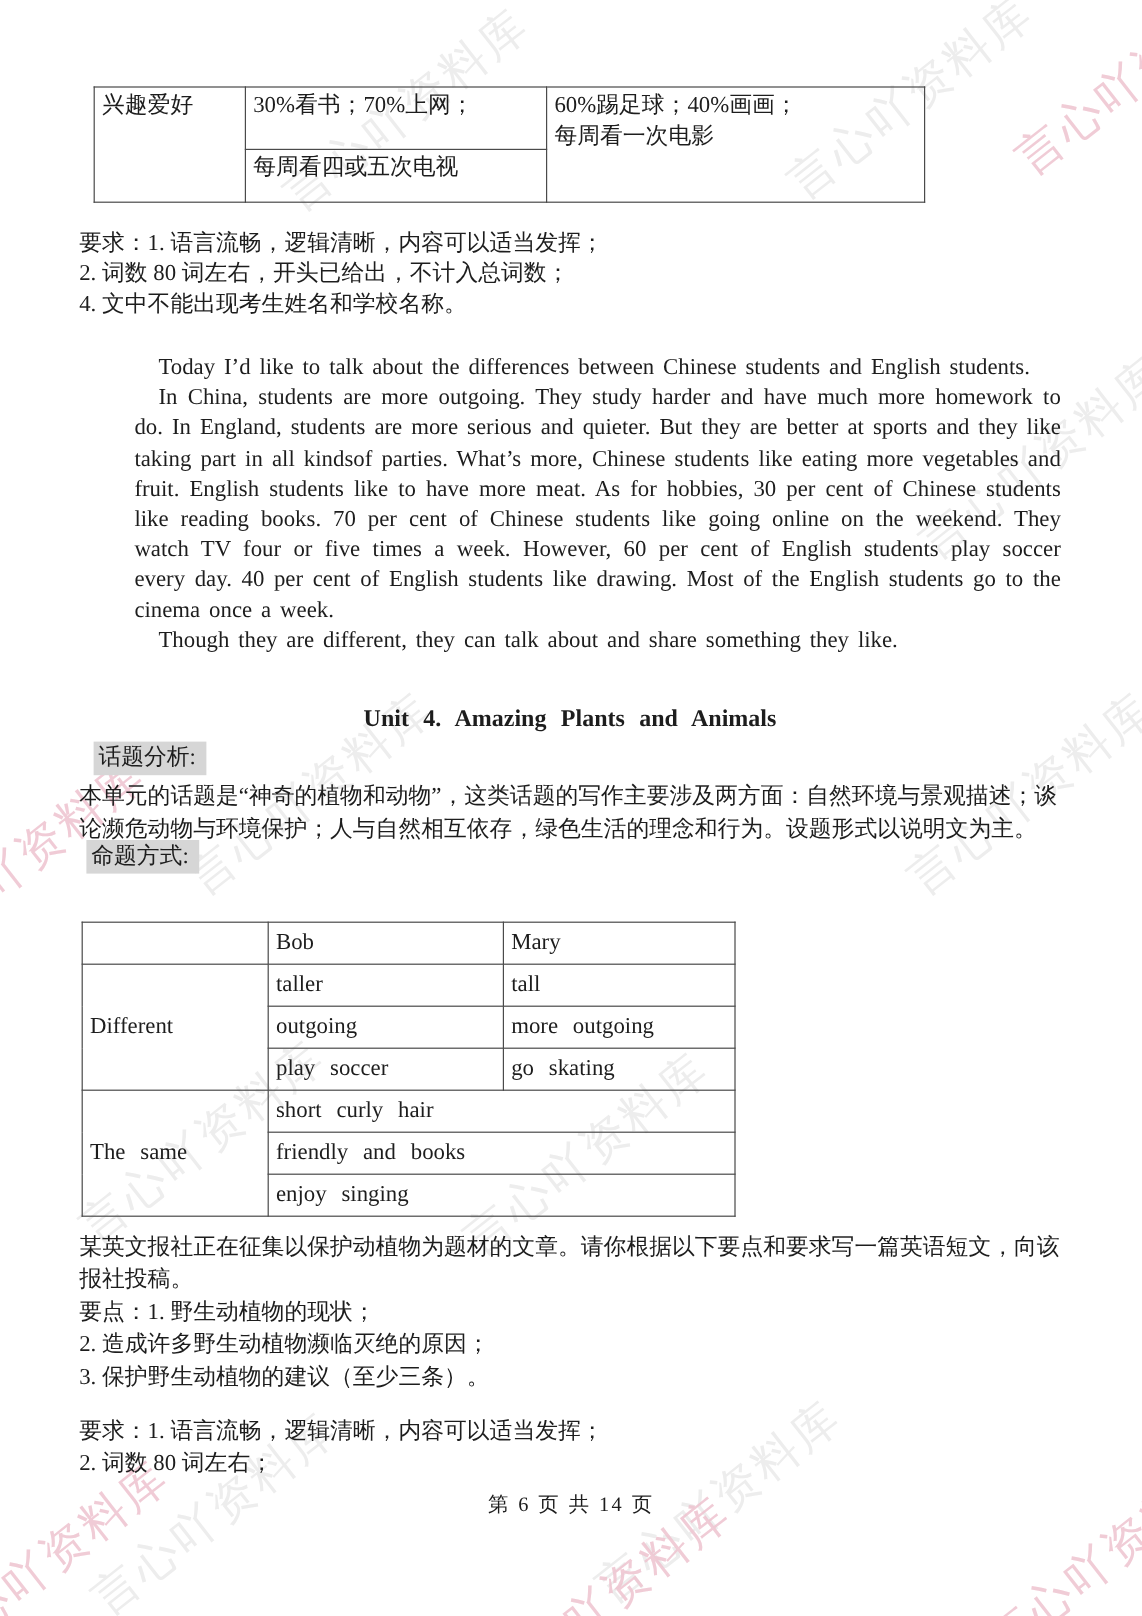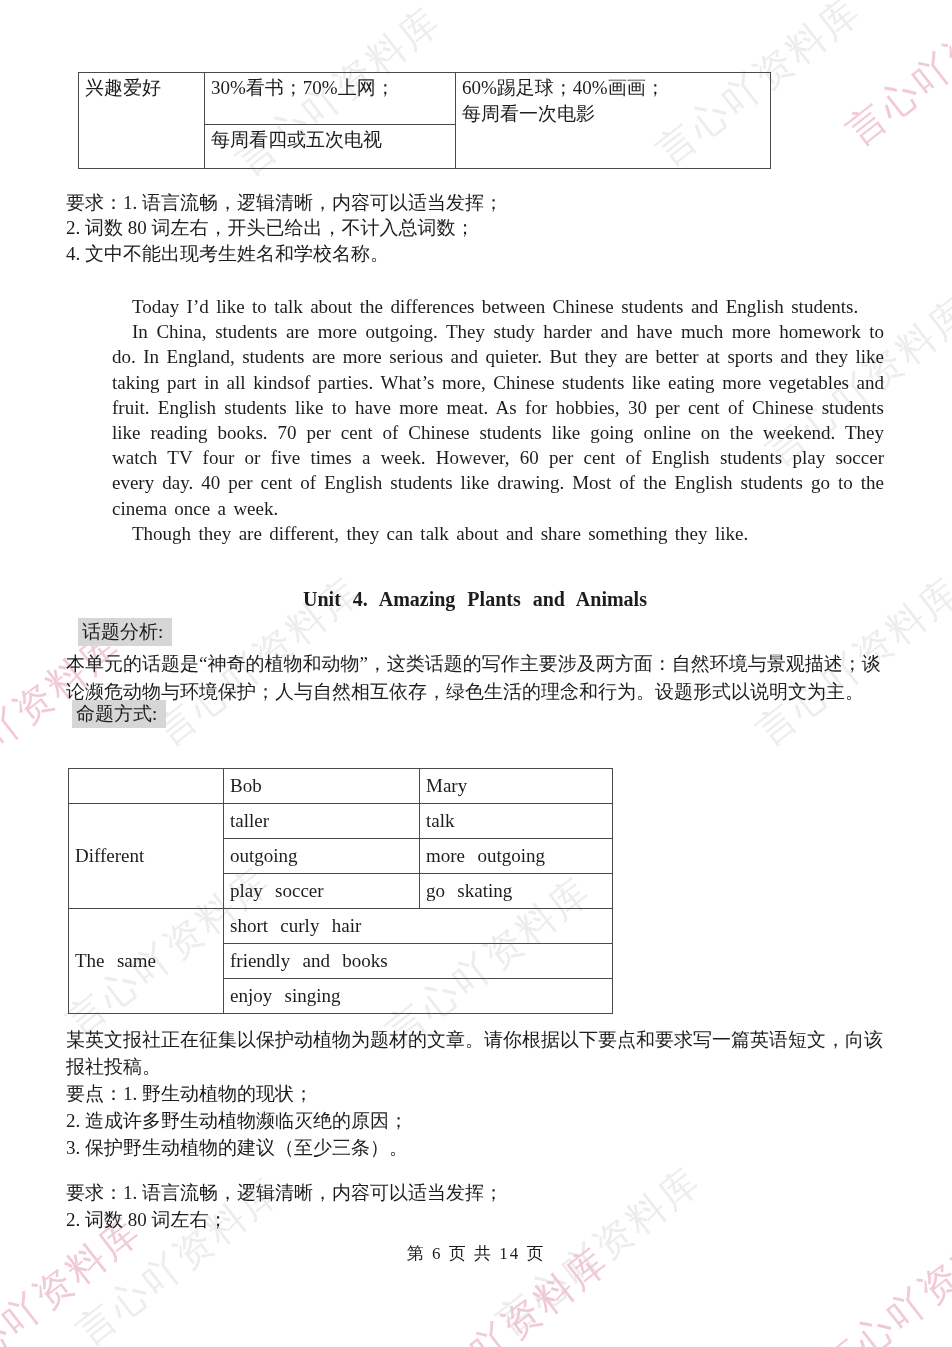--- a/index.html
+++ b/index.html
@@ -126,21 +126,21 @@
       </colgroup>
     <tbody>
       <tr>
         <td></td>
         <td>Bob</td>
         <td>Mary</td>
       </tr>
       <tr>
         <td rowspan="3">Different</td>
         <td>taller</td>
-        <td>talk</td>
+        <td>tall</td>
       </tr>
       <tr>
         <td>outgoing</td>
         <td>more outgoing</td>
       </tr>
       <tr>
         <td>play soccer</td>
         <td>go skating</td>
       </tr>
       <tr>

